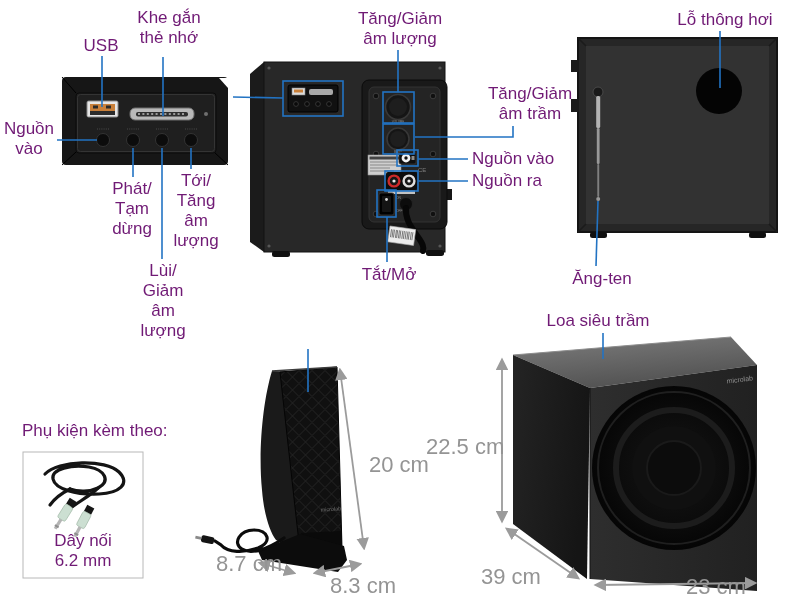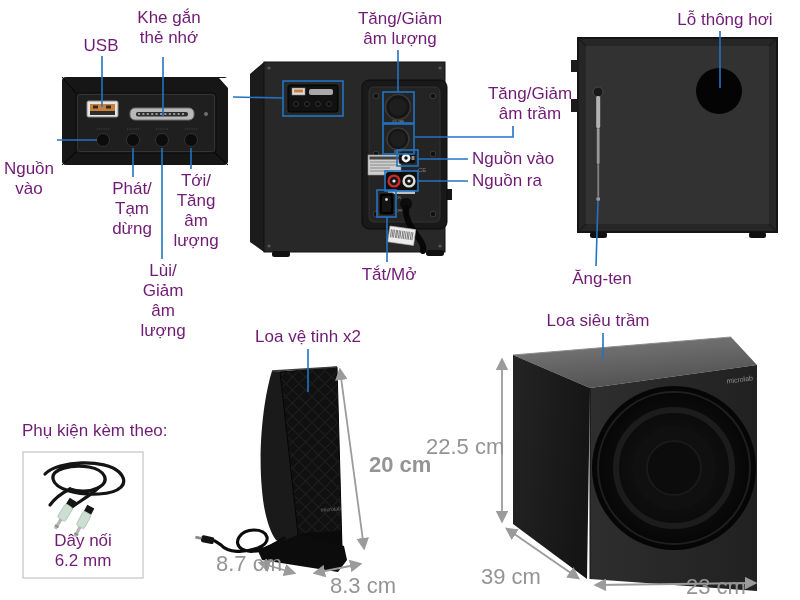--- a/index.html
+++ b/index.html
@@ -280,21 +280,21 @@
       <rect x="383" y="124" width="31" height="30"></rect>
       <rect x="397" y="150" width="21" height="16"></rect>
       <rect x="385" y="171" width="33" height="20"></rect>
       <rect x="377" y="190" width="19" height="27"></rect>
     </g>
   </svg>
 
   <div class="lbl" style="left:78px;top:36px;width:46px;">USB</div>
   <div class="lbl" style="left:126px;top:8px;width:86px;">Khe gắn
 thẻ nhớ</div>
-  <div class="lbl" style="left:2px;top:119px;width:54px;margin-top:40px;">Nguồn
+  <div class="lbl" style="left:2px;top:119px;width:54px;">Nguồn
 vào</div>
   <div class="lbl" style="left:104px;top:179px;width:56px;">Phát/
 Tạm
 dừng</div>
   <div class="lbl" style="left:168px;top:171px;width:56px;">Tới/
 Tăng
 âm
 lượng</div>
   <div class="lbl" style="left:135px;top:261px;width:56px;">Lùi/
 Giảm
@@ -309,22 +309,21 @@
   <div class="lbl left" style="left:472px;top:171px;">Nguồn ra</div>
   <div class="lbl" style="left:354px;top:265px;width:70px;">Tắt/Mở</div>
 
   <div class="lbl" style="left:666px;top:10px;width:118px;">Lỗ thông hơi</div>
   <div class="lbl" style="left:566px;top:269px;width:72px;">Ăng-ten</div>
 
   <div class="lbl left" style="left:22px;top:421px;">Phụ kiện kèm theo:</div>
   <div class="lbl" style="left:33px;top:531px;width:100px;">Dây nối
 6.2 mm</div>
 
-  <div class="lbl" style="left:248px;top:327px;width:120px;">Loa vệ tinh x2</div>
-  <div class="dim" style="left:369px;top:452px;font-weight:bold;">20 cm</div>
+  <div class="dim" style="left:369px;top:452px;">20 cm</div>
   <div class="dim" style="left:216px;top:551px;">8.7 cm</div>
   <div class="dim" style="left:330px;top:573px;">8.3 cm</div>
 
   <div class="lbl" style="left:537px;top:311px;width:122px;">Loa siêu trầm</div>
   <div class="dim" style="left:426px;top:434px;">22.5 cm</div>
   <div class="dim" style="left:481px;top:564px;">39 cm</div>
   <div class="dim" style="left:686px;top:574px;">23 cm</div>
 
 </div>
 

